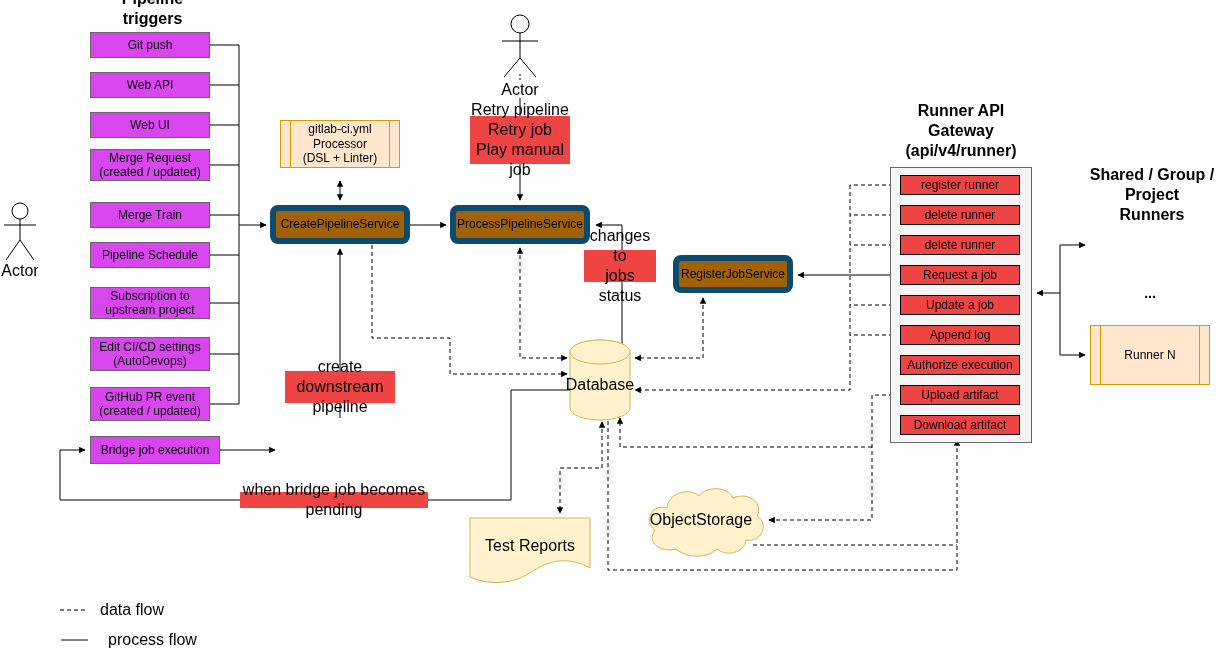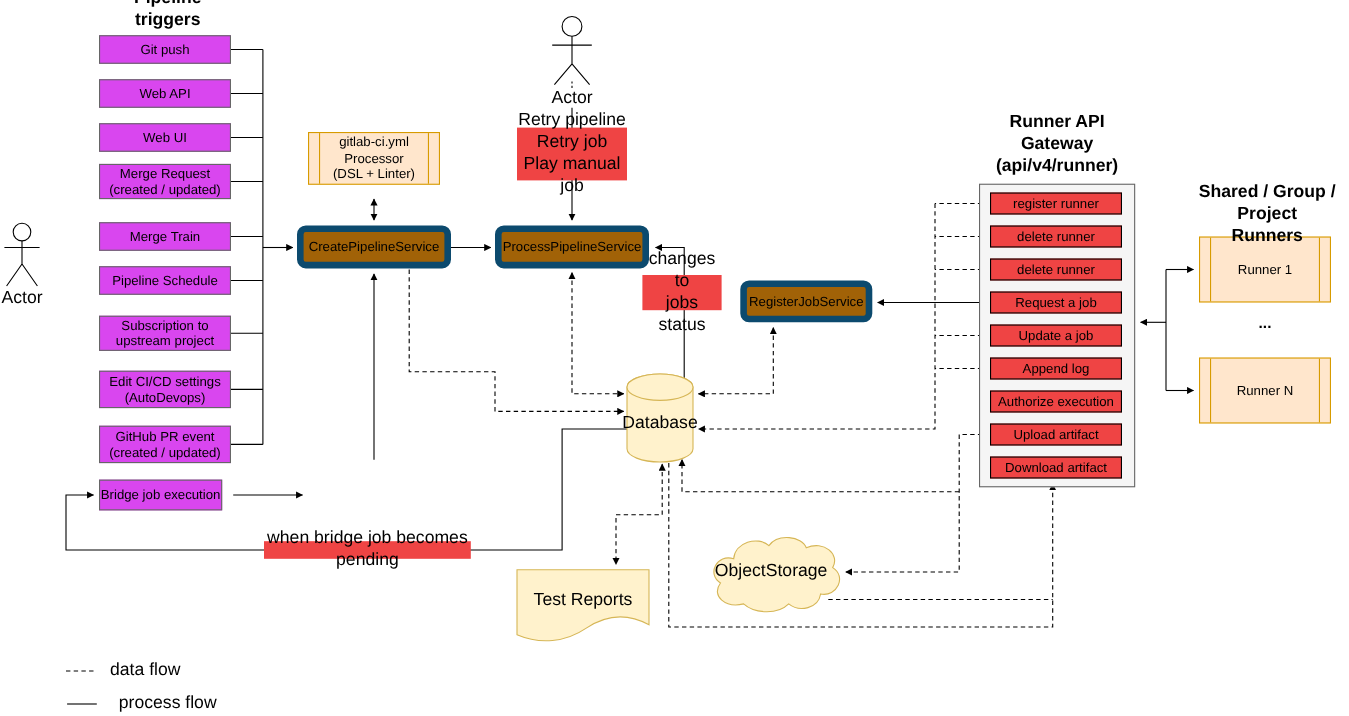--- a/index.html
+++ b/index.html
@@ -105,54 +105,55 @@
   <div class="node trigger" style="left:90px;top:149px;width:120px;height:32px">Merge Request
 (created / updated)</div>
   <div class="node trigger" style="left:90px;top:202px;width:120px;height:26px">Merge Train</div>
   <div class="node trigger" style="left:90px;top:242px;width:120px;height:26px">Pipeline Schedule</div>
   <div class="node trigger" style="left:90px;top:287px;width:120px;height:32px">Subscription to
 upstream project</div>
   <div class="node trigger" style="left:90px;top:337px;width:120px;height:34px">Edit CI/CD settings
 (AutoDevops)</div>
   <div class="node trigger" style="left:90px;top:387px;width:120px;height:34px">GitHub PR event
 (created / updated)</div>
-  <div class="node trigger" style="left:90px;top:436px;width:112px;height:28px">Bridge job execution</div>
+  <div class="node trigger" style="left:90px;top:436px;width:130px;height:28px">Bridge job execution</div>
 
   <div class="node process" style="left:280px;top:120px;width:120px;height:48px">gitlab-ci.yml
 Processor
 (DSL + Linter)</div>
   <div class="node service" style="left:270px;top:205px;width:140px;height:39px">CreatePipelineService</div>
   <div class="node service" style="left:450px;top:205px;width:140px;height:39px">ProcessPipelineService</div>
   <div class="node service" style="left:673px;top:255px;width:120px;height:38px">RegisterJobService</div>
 
   <div class="container-box" style="left:890px;top:167px;width:142px;height:276px"></div>
   <div class="node endpoint" style="left:900px;top:175px;width:120px;height:20px">register runner</div>
   <div class="node endpoint" style="left:900px;top:205px;width:120px;height:20px">delete runner</div>
   <div class="node endpoint" style="left:900px;top:235px;width:120px;height:20px">delete runner</div>
   <div class="node endpoint" style="left:900px;top:265px;width:120px;height:20px">Request a job</div>
   <div class="node endpoint" style="left:900px;top:295px;width:120px;height:20px">Update a job</div>
   <div class="node endpoint" style="left:900px;top:325px;width:120px;height:20px">Append log</div>
   <div class="node endpoint" style="left:900px;top:355px;width:120px;height:20px">Authorize execution</div>
   <div class="node endpoint" style="left:900px;top:385px;width:120px;height:20px">Upload artifact</div>
   <div class="node endpoint" style="left:900px;top:415px;width:120px;height:20px">Download artifact</div>
 
-  <div class="node process" style="left:1090px;top:215px;width:120px;height:60px">Runner 1</div>
   <div class="lbl hdr" style="left:1130px;top:284px;width:40px;height:20px;font-size:14px">...</div>
   <div class="node process" style="left:1090px;top:325px;width:120px;height:60px">Runner N</div>
 
   <div class="lbl" style="left:570px;top:377px;width:60px;height:16px">Database</div>
   <div class="lbl" style="left:658px;top:512px;width:86px;height:16px">ObjectStorage</div>
   <div class="lbl" style="left:480px;top:538px;width:100px;height:16px">Test Reports</div>
 
   <div class="lbl" style="left:0px;top:264px;width:40px;height:14px">Actor</div>
   <div class="lbl" style="left:498px;top:83px;width:44px;height:14px">Actor</div>
 
   <div class="lbl onwire" style="left:470px;top:116px;width:100px;height:48px">Retry pipeline
 Retry job
 Play manual job</div>
   <div class="lbl onwire" style="left:584px;top:250px;width:72px;height:32px">changes to
 jobs status</div>
+  <div class="lbl onwire" style="left:285px;top:371px;width:110px;height:32px">create downstream
+pipeline</div>
   <div class="lbl onwire" style="left:240px;top:492px;width:188px;height:16px">when bridge job becomes pending</div>
 
   <div class="lbl left-align" style="left:100px;top:603px;width:80px;height:14px">data flow</div>
   <div class="lbl left-align" style="left:108px;top:633px;width:90px;height:14px">process flow</div>
 
 </div>
 
 </body></html>

